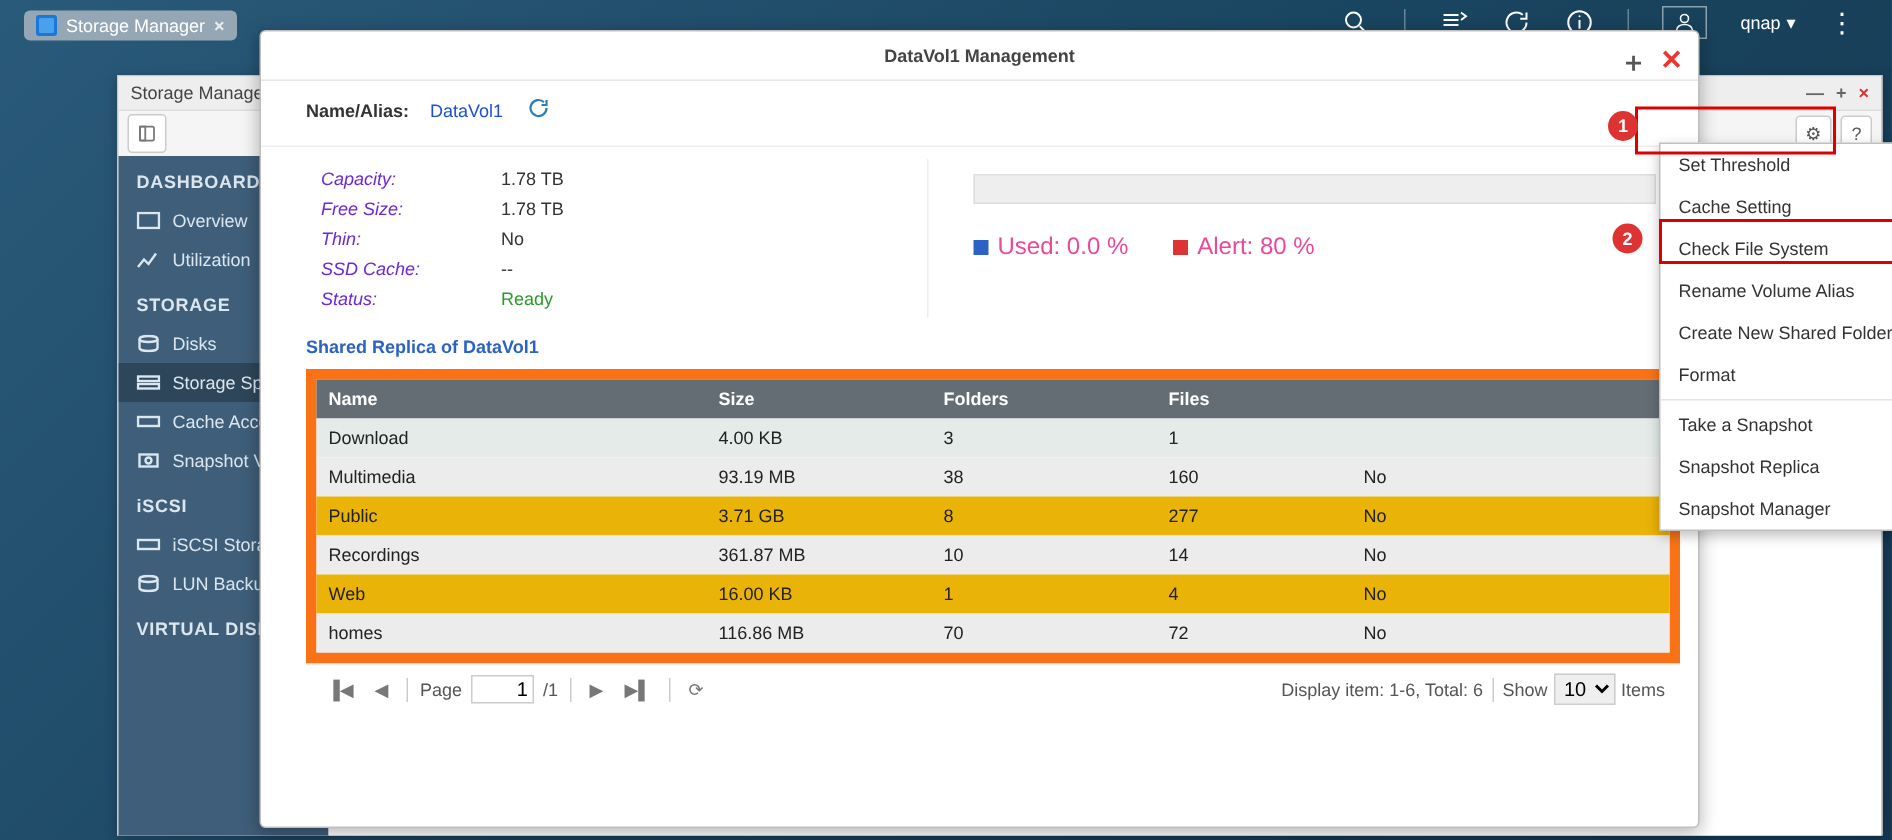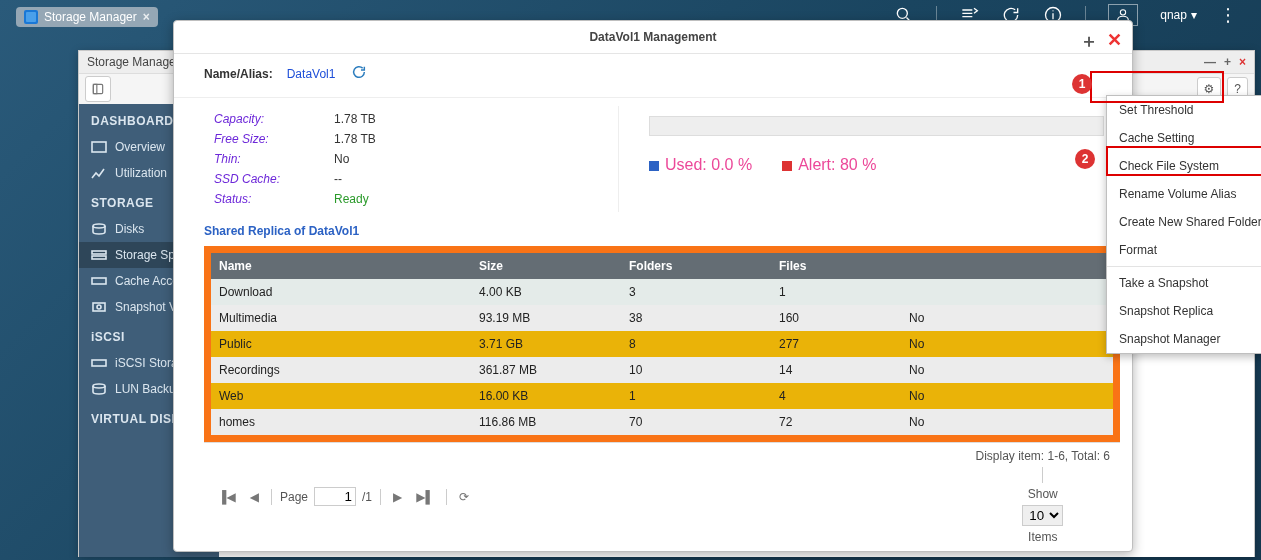--- a/index.html
+++ b/index.html
@@ -239,21 +239,21 @@
 .trow.sel { background:#e4ebe9; }
 
 .pager {
   display:flex; align-items:center; gap:6px;
   padding:6px 10px; border-top:1px solid #ddd; margin:0 12px 0 30px;
   font-size:12px; color:#555;
 }
 .pager .nav { cursor:pointer; padding:0 4px; color:#777;}
 .pager input.pg { width:34px; text-align:right; border:1px solid #ccc; padding:1px 3px;}
 .pager .sep { width:1px;height:16px;background:#ccc;margin:0 2px;}
-.pager .right { margin-left:auto; display:flex; align-items:center; gap:4px;flex-direction:column;}
+.pager .right { margin-left:auto; display:flex; align-items:center; gap:4px;}
 .pager select.show{border:1px solid #ccc;padding:1px 2px;}
 
 
 .menu {
   position:absolute;
   left:1106px; top:95px;
   width:175px;
   background:#fff;
   border:1px solid #bfbfbf;
   box-shadow:0 3px 8px rgba(0,0,0,.25);

